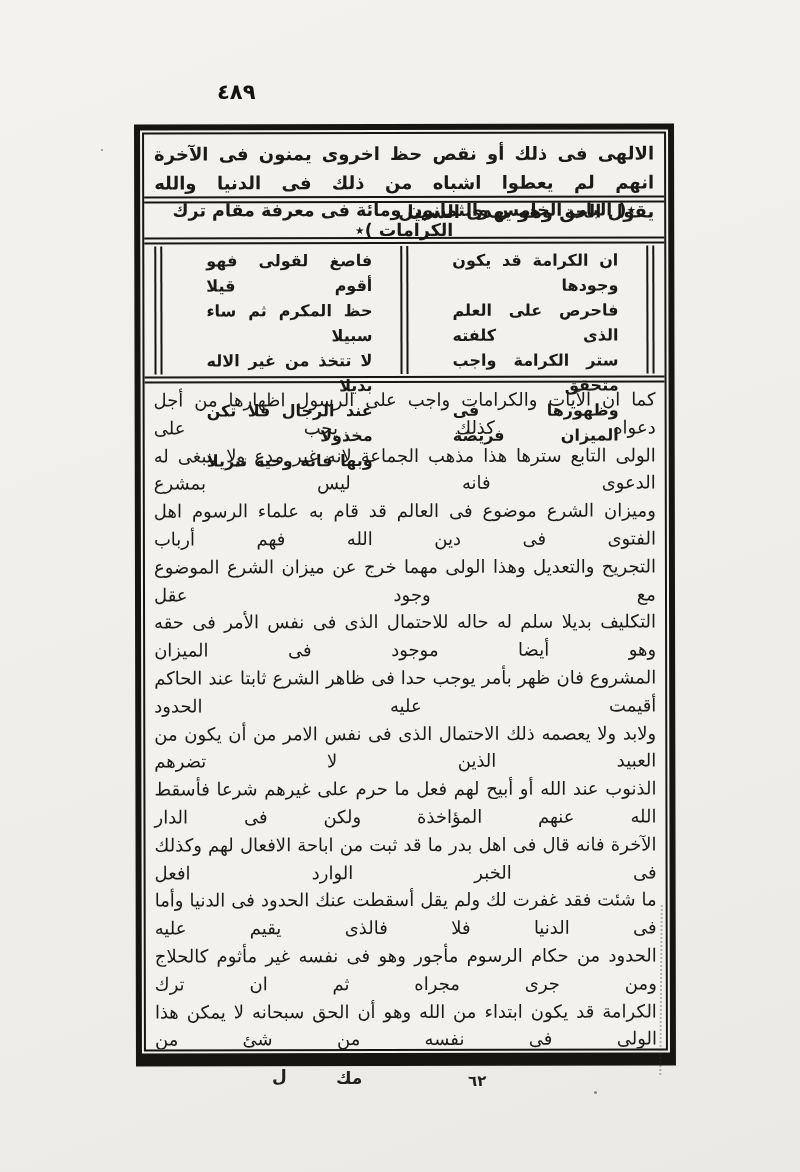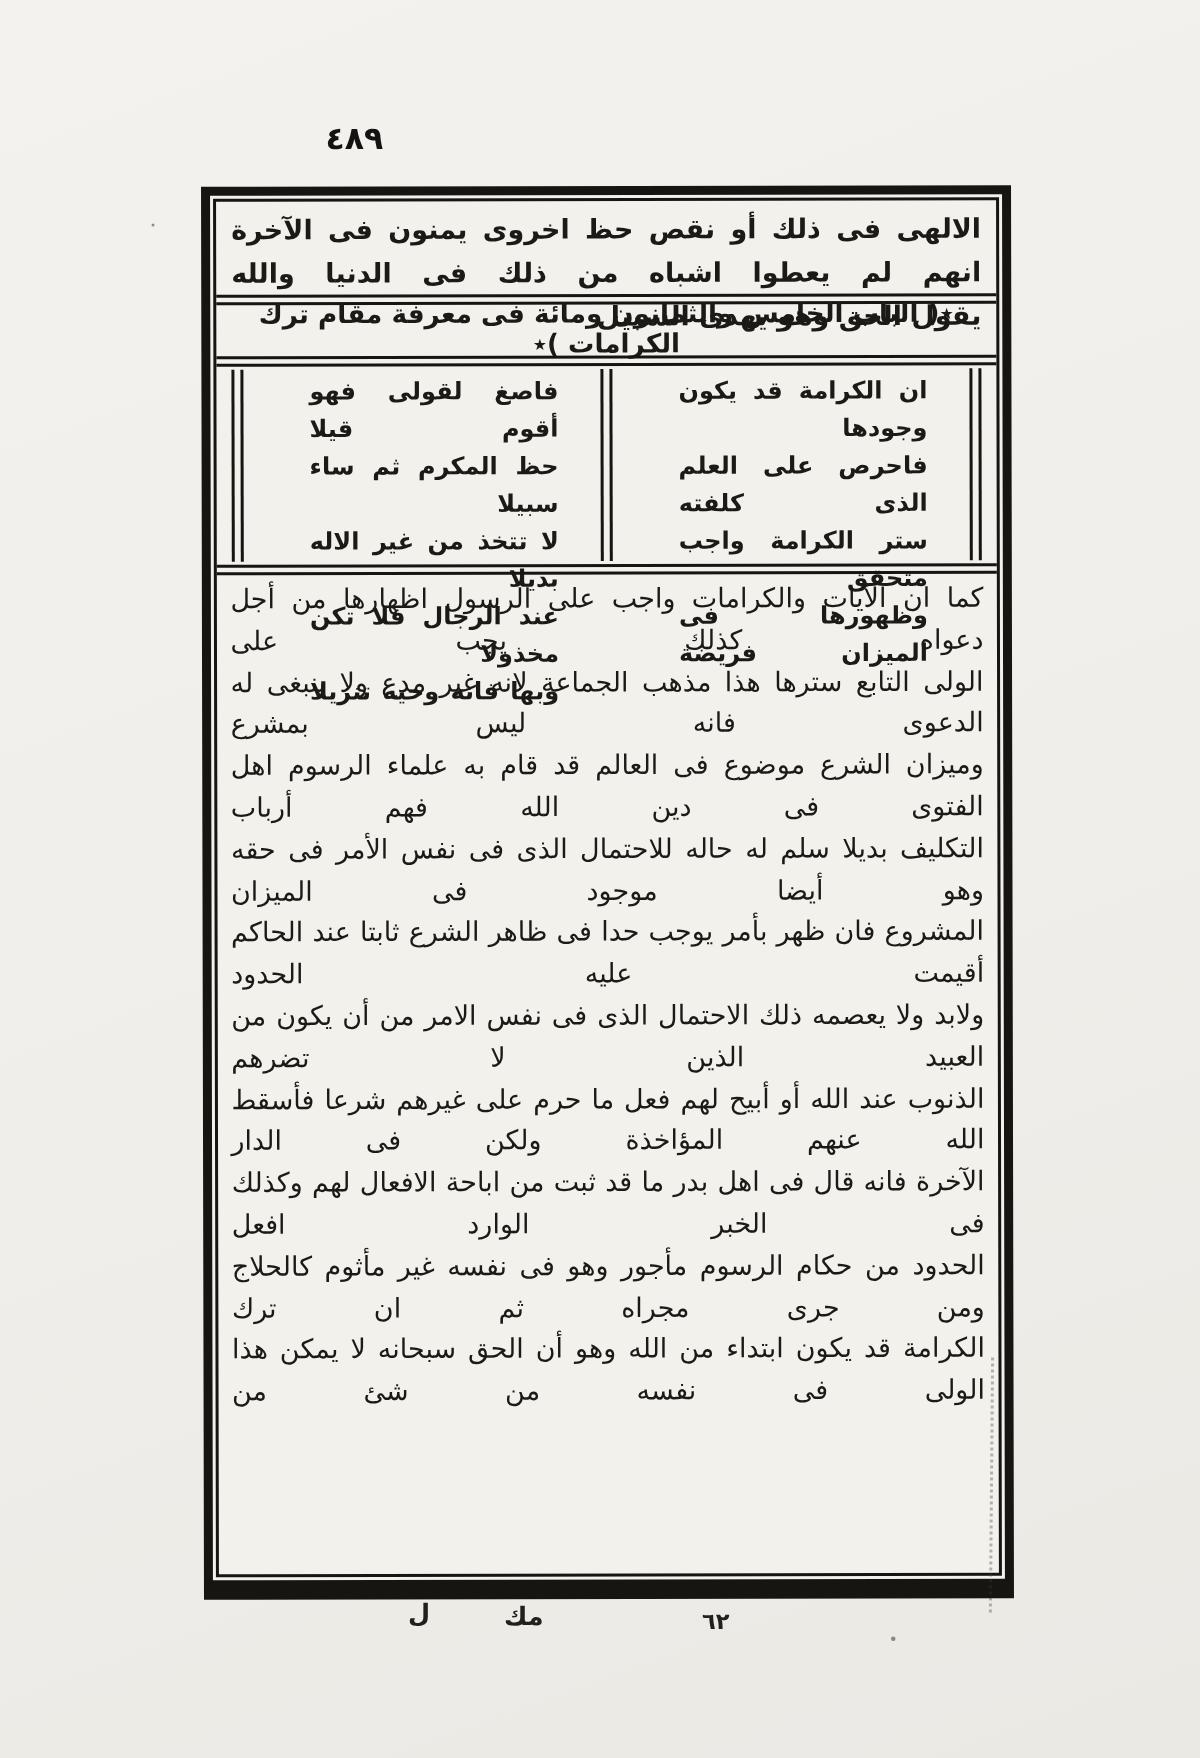--- a/index.html
+++ b/index.html
@@ -111,25 +111,27 @@
         </div>
         <div class="vrule"></div>
       </div>
 
       <div class="hrule"></div>
 
       <div class="sec-body">
         <div class="bline">كما ان الآيات والكرامات واجب على الرسول اظهارها من أجل دعواه كذلك يجب على</div>
         <div class="bline">الولى التابع سترها هذا مذهب الجماعة لانه غير مدع ولا ينبغى له الدعوى فانه ليس بمشرع</div>
         <div class="bline">وميزان الشرع موضوع فى العالم قد قام به علماء الرسوم اهل الفتوى فى دين الله فهم أرباب</div>
+        <div class="bline">التجريح والتعديل وهذا الولى مهما خرج عن ميزان الشرع الموضوع مع وجود عقل</div>
         <div class="bline">التكليف بديلا سلم له حاله للاحتمال الذى فى نفس الأمر فى حقه وهو أيضا موجود فى الميزان</div>
         <div class="bline">المشروع فان ظهر بأمر يوجب حدا فى ظاهر الشرع ثابتا عند الحاكم أقيمت عليه الحدود</div>
         <div class="bline">ولابد ولا يعصمه ذلك الاحتمال الذى فى نفس الامر من أن يكون من العبيد الذين لا تضرهم</div>
         <div class="bline">الذنوب عند الله أو أبيح لهم فعل ما حرم على غيرهم شرعا فأسقط الله عنهم المؤاخذة ولكن فى الدار</div>
         <div class="bline">الآخرة فانه قال فى اهل بدر ما قد ثبت من اباحة الافعال لهم وكذلك فى الخبر الوارد افعل</div>
+        <div class="bline">ما شئت فقد غفرت لك ولم يقل أسقطت عنك الحدود فى الدنيا وأما فى الدنيا فلا فالذى يقيم عليه</div>
         <div class="bline">الحدود من حكام الرسوم مأجور وهو فى نفسه غير مأثوم كالحلاج ومن جرى مجراه ثم ان ترك</div>
         <div class="bline">الكرامة قد يكون ابتداء من الله وهو أن الحق سبحانه لا يمكن هذا الولى فى نفسه من شئ من</div>
 
       </div>
 
     </div>
   </div>
 
   <span class="footer-mark fm-0">٦٢</span>
   <span class="footer-mark fm-1">مك</span>

